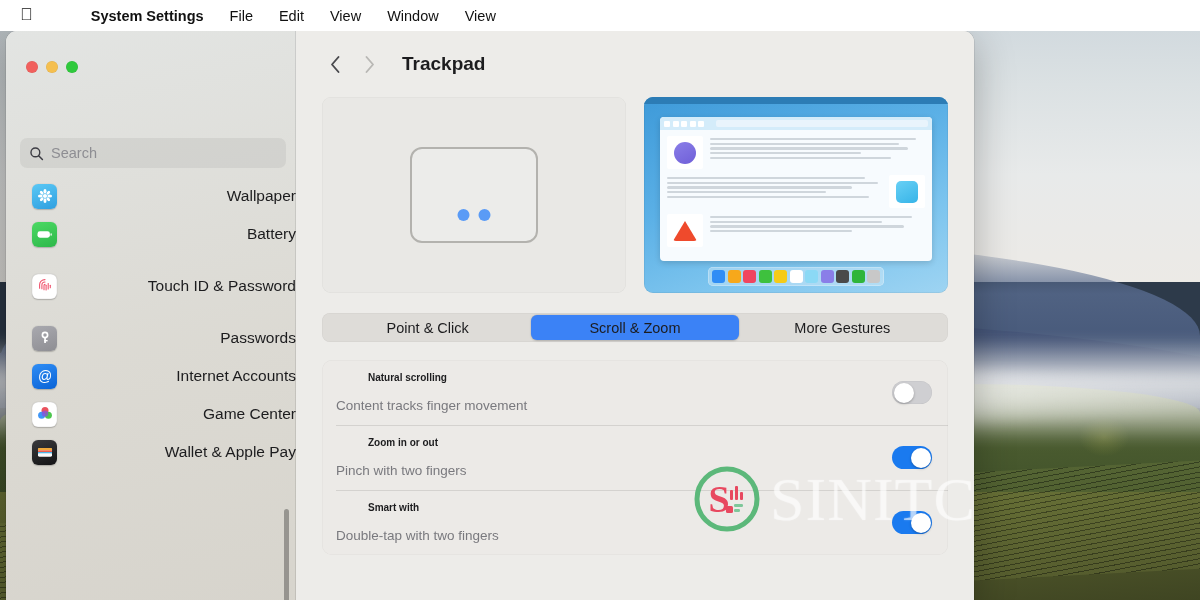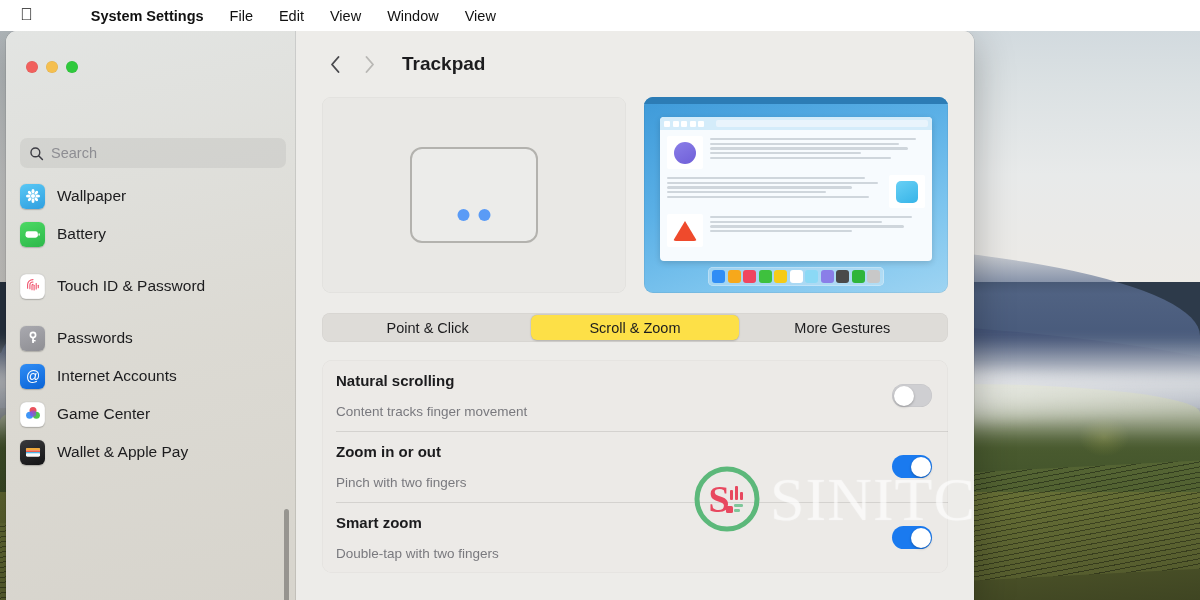--- a/index.html
+++ b/index.html
@@ -116,21 +116,21 @@
   }
   .searchbox .mg { width:15px; height:15px; margin-right:7px; flex:0 0 15px; }
   .searchbox .ph { font-size:14.5px; color:#8e8e93; }
 
   #sbscroll {
     position:absolute; left:0; top:146px; width:290px; bottom:0;
     overflow:hidden;
   }
   .srow {
     height:38px; display:flex; align-items:center;
-    padding-left:14px; gap:12px;
+    padding-left:26px; gap:12px;justify-content:space-between;
   }
   .sgap { height:14px; }
   .sicon {
     width:25px; height:25px; border-radius:6px;
     flex:0 0 25px; position:relative;
     display:flex; align-items:center; justify-content:center;
     box-shadow:0 .5px 1.2px rgba(0,0,0,.22);
     overflow:hidden;
   }
   .slabel { font-size:15.5px; color:#1c1c1e; white-space:nowrap; }
@@ -221,36 +221,36 @@
   .segwrap {
     margin:20px 26px 0 26px; height:29px;
     background:#dedcd8; border-radius:8px;
     display:flex; align-items:center; padding:2px;
     box-shadow:inset 0 0 0 .5px rgba(0,0,0,.05);
   }
   .seg {
     flex:1; height:25px; display:flex; align-items:center; justify-content:center;
     font-size:14.5px; color:#1c1c1e; border-radius:6px;
   }
-  .seg.active { background:#fde047; box-shadow:0 .5px 2px rgba(0,0,0,.18), 0 0 0 .5px rgba(0,0,0,.05); }
+  .seg.active { background:#3b82f6; box-shadow:0 .5px 2px rgba(0,0,0,.18), 0 0 0 .5px rgba(0,0,0,.05); }
 
   
   .card {
     margin:18px 26px 0 26px;
     background:#eceae7; border-radius:10px; overflow:hidden;
     box-shadow:inset 0 0 0 .5px rgba(0,0,0,.05);
   }
   .srowitem {
     display:flex; align-items:center; justify-content:space-between;
     padding:12px 16px 12px 14px; position:relative;
   }
   .srowitem + .srowitem::before {
     content:""; position:absolute; left:14px; right:0; top:0; height:.5px; background:rgba(0,0,0,.10);
   }
-  .rtitle { font-size:15px; color:#1c1c1e; font-weight:600; }
+  .rtitle { font-size:10px; color:#1c1c1e; font-weight:600;margin-left:32px; }
   .rsub { font-size:13.5px; color:#79797e; margin-top:15px; }
 
   .toggle {
     width:40px; height:23px; border-radius:12px; position:relative; flex:0 0 40px;
   }
   .toggle.off { background:#cfcfd2; box-shadow:inset 0 0 0 .5px rgba(0,0,0,.06); }
   .toggle.on  { background:#1a7aef; }
   .toggle .knob {
     position:absolute; top:1.5px; width:20px; height:20px; border-radius:50%;
     background:#ffffff; box-shadow:0 1px 2.5px rgba(0,0,0,.28);
@@ -543,21 +543,21 @@
           <div class="rtitle">Zoom in or out</div>
           <div class="rsub">Pinch with two fingers</div>
         </div>
         <div class="toggle on">
             <div class="knob"></div>
           </div>
       </div>
 
       <div class="srowitem">
         <div>
-          <div class="rtitle">Smart zoom</div>
+          <div class="rtitle">Smart with</div>
           <div class="rsub">Double-tap with two fingers</div>
         </div>
         <div class="toggle on">
             <div class="knob"></div>
           </div>
       </div>
 
     </div>
 
   </div>

